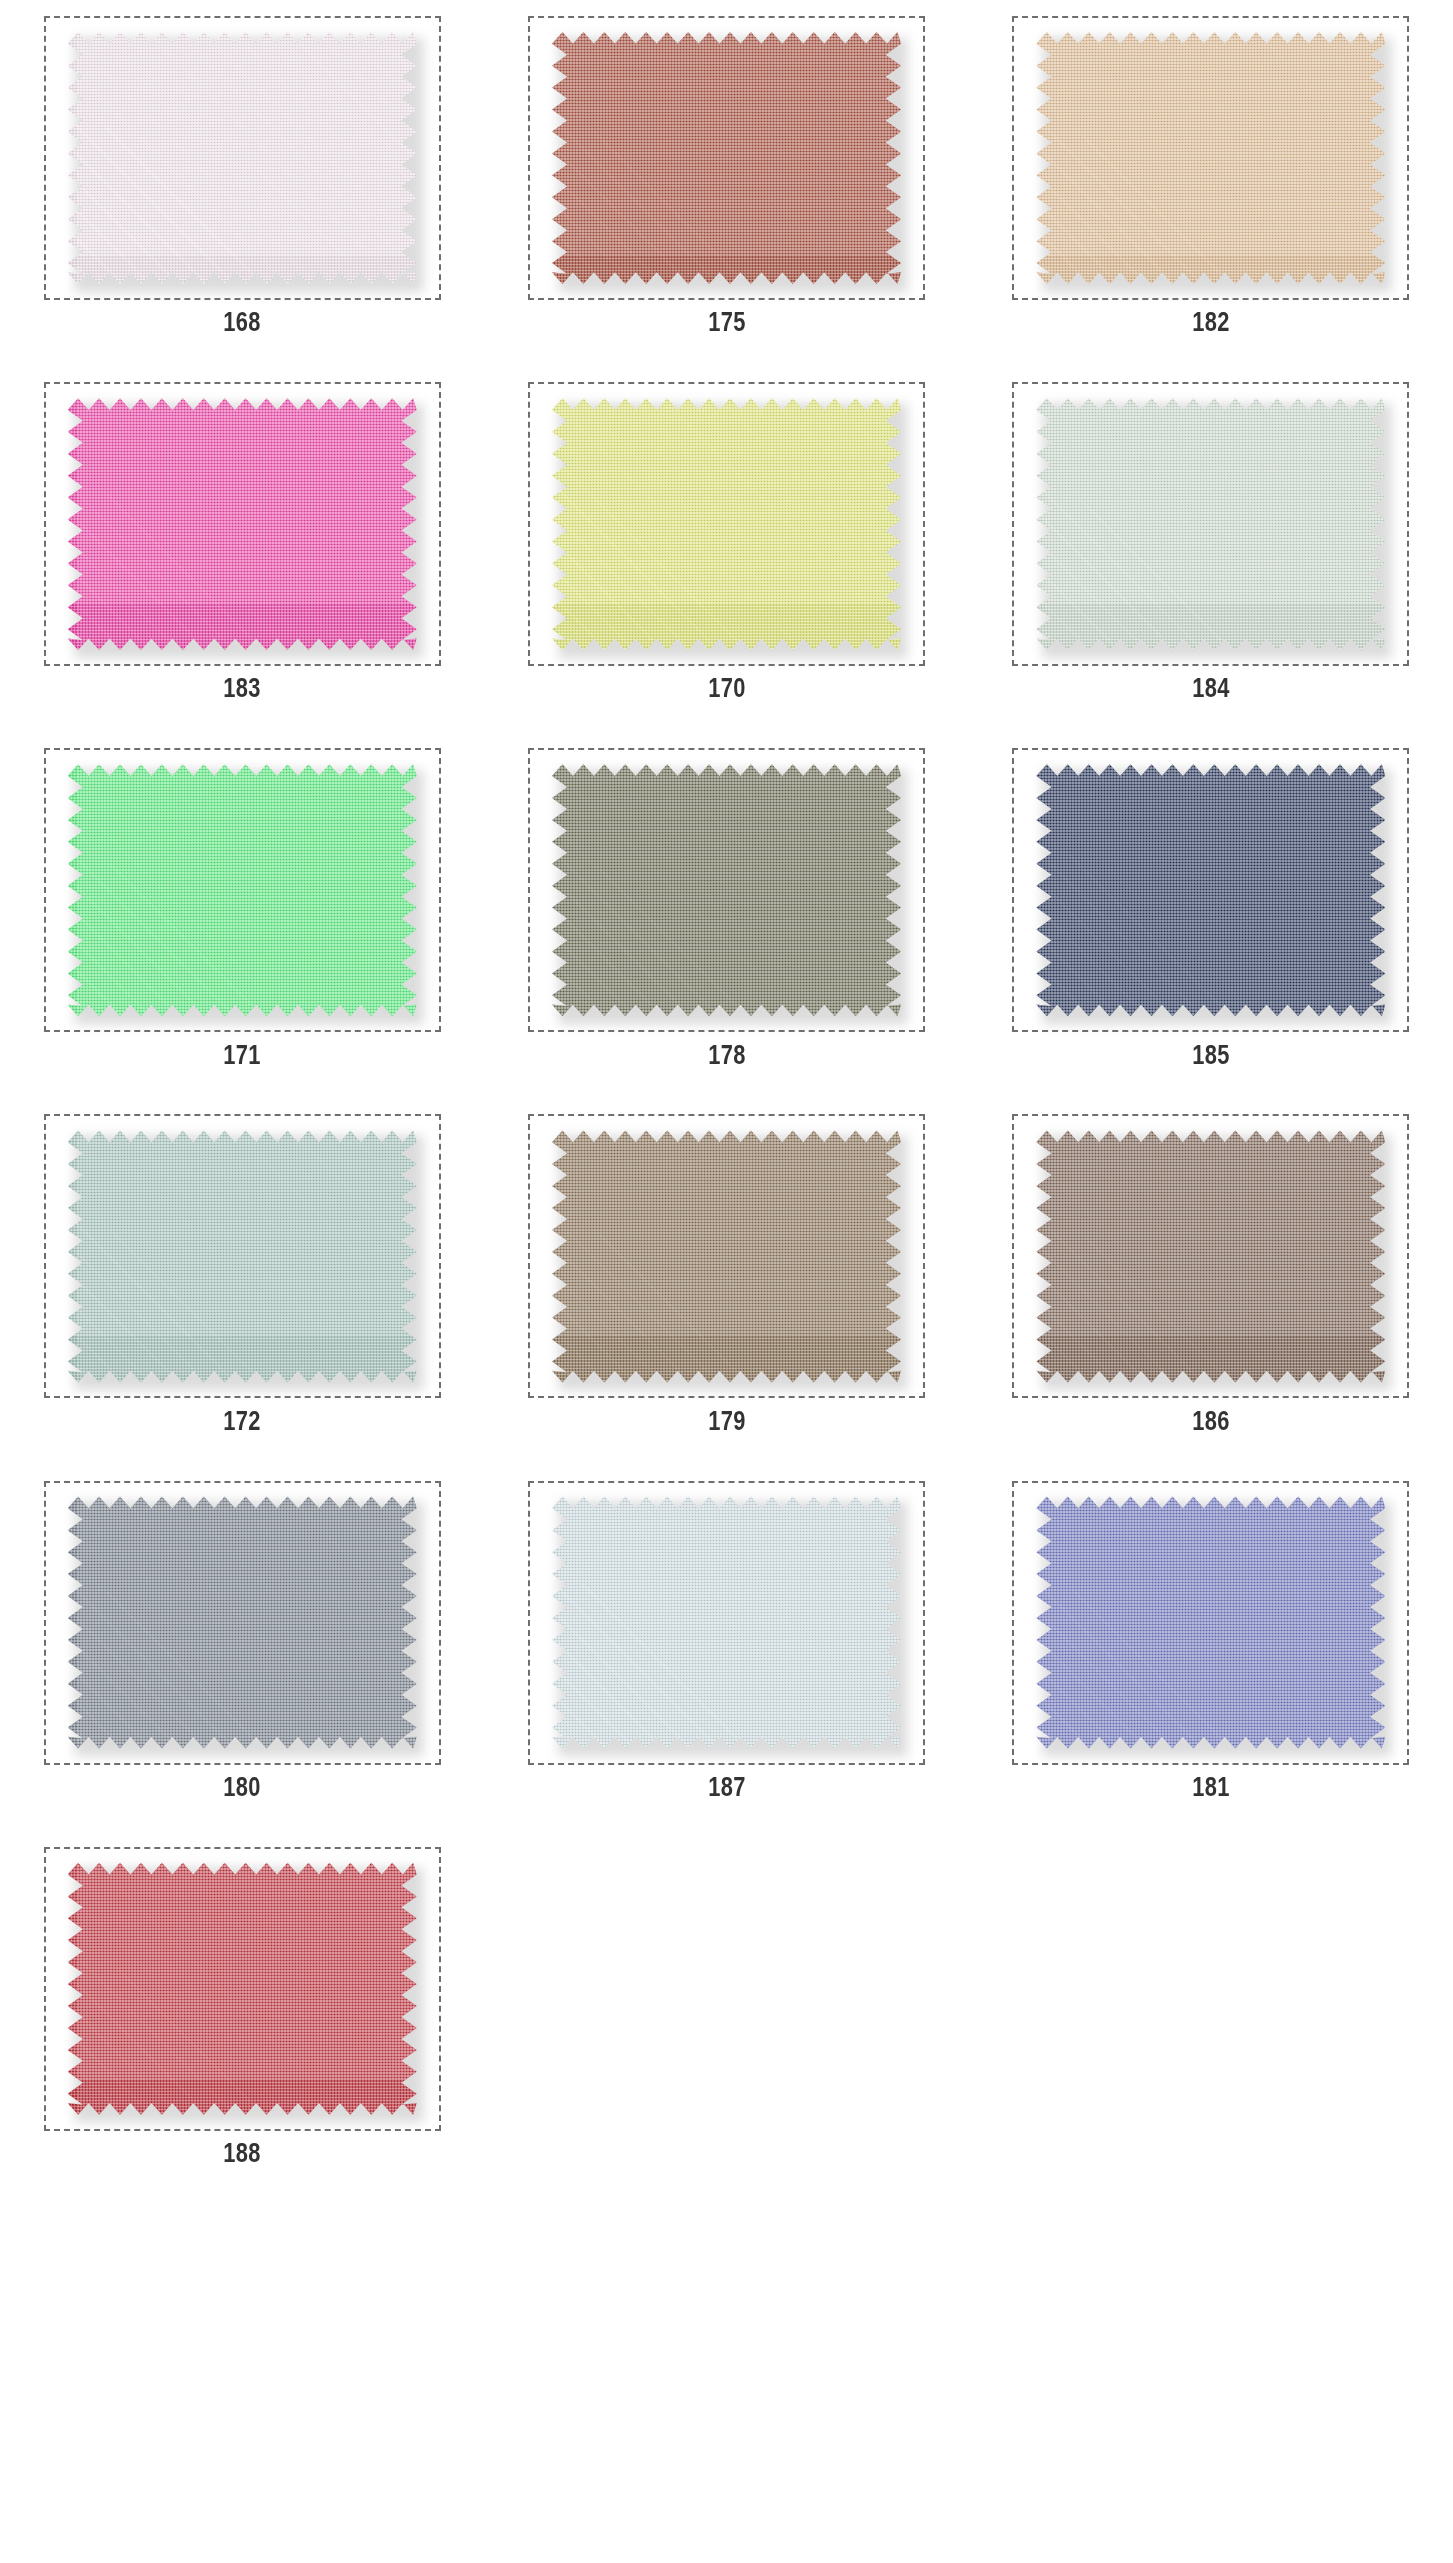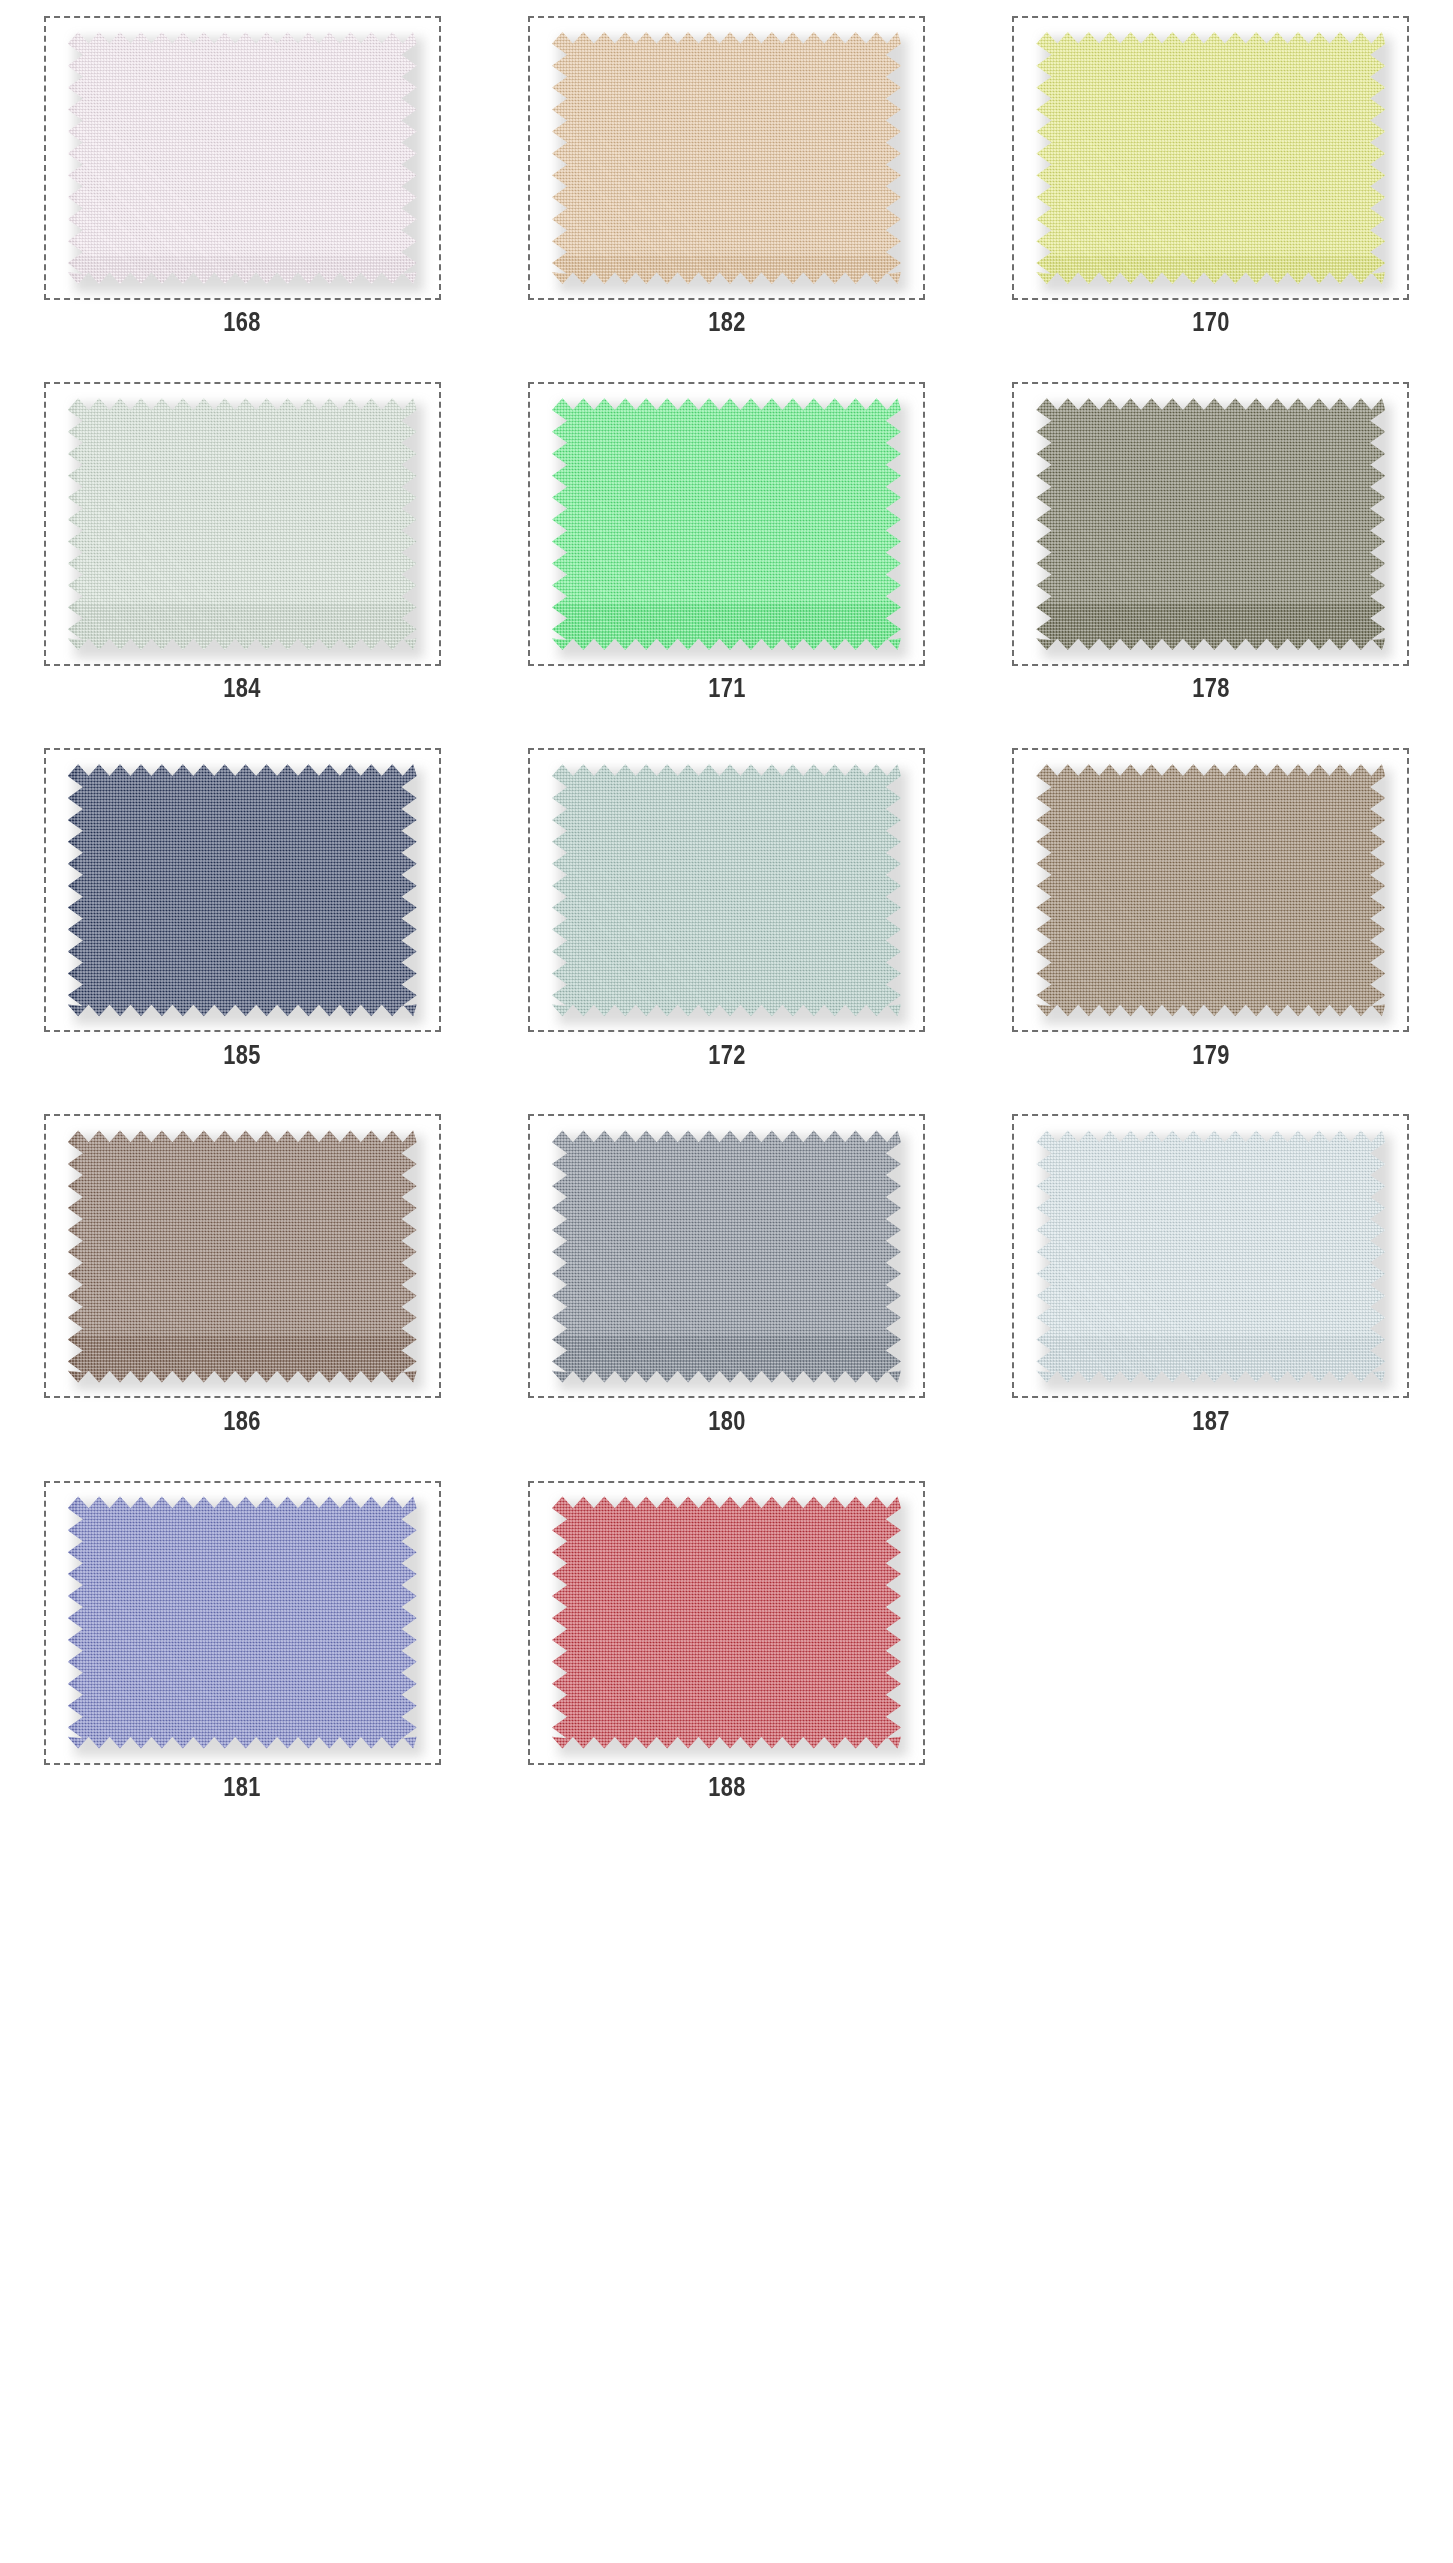--- a/index.html
+++ b/index.html
@@ -181,29 +181,47 @@
           <div class="swatch-shadow"></div>
           <div class="fabric" title="pale-lilac-white" style="background-color: rgb(242, 230, 238);"></div>
         </div>
       </div>
       <div class="swatch-label">168</div>
     </div>
     <div class="swatch-cell">
       <div class="swatch-frame" style="border-color: rgb(110, 110, 110);">
         <div class="fabric-wrap">
           <div class="swatch-shadow"></div>
+          <div class="fabric" title="terracotta-red" style="background-color: rgb(169, 80, 63);"></div>
+        </div>
+      </div>
+      <div class="swatch-label">175</div>
+    </div>
+    <div class="swatch-cell">
+      <div class="swatch-frame" style="border-color: rgb(110, 110, 110);">
+        <div class="fabric-wrap">
+          <div class="swatch-shadow"></div>
           <div class="fabric" title="tan-beige" style="background-color: rgb(224, 189, 148);"></div>
         </div>
       </div>
       <div class="swatch-label">182</div>
     </div>
     <div class="swatch-cell">
       <div class="swatch-frame" style="border-color: rgb(110, 110, 110);">
         <div class="fabric-wrap">
           <div class="swatch-shadow"></div>
+          <div class="fabric" title="hot-pink-magenta" style="background-color: rgb(239, 68, 168);"></div>
+        </div>
+      </div>
+      <div class="swatch-label">183</div>
+    </div>
+    <div class="swatch-cell">
+      <div class="swatch-frame" style="border-color: rgb(110, 110, 110);">
+        <div class="fabric-wrap">
+          <div class="swatch-shadow"></div>
           <div class="fabric" title="chartreuse-yellow-green" style="background-color: rgb(225, 232, 120);"></div>
         </div>
       </div>
       <div class="swatch-label">170</div>
     </div>
     <div class="swatch-cell">
       <div class="swatch-frame" style="border-color: rgb(110, 110, 110);">
         <div class="fabric-wrap">
           <div class="swatch-shadow"></div>
           <div class="fabric" title="pale-sage-green" style="background-color: rgb(206, 220, 208);"></div>

